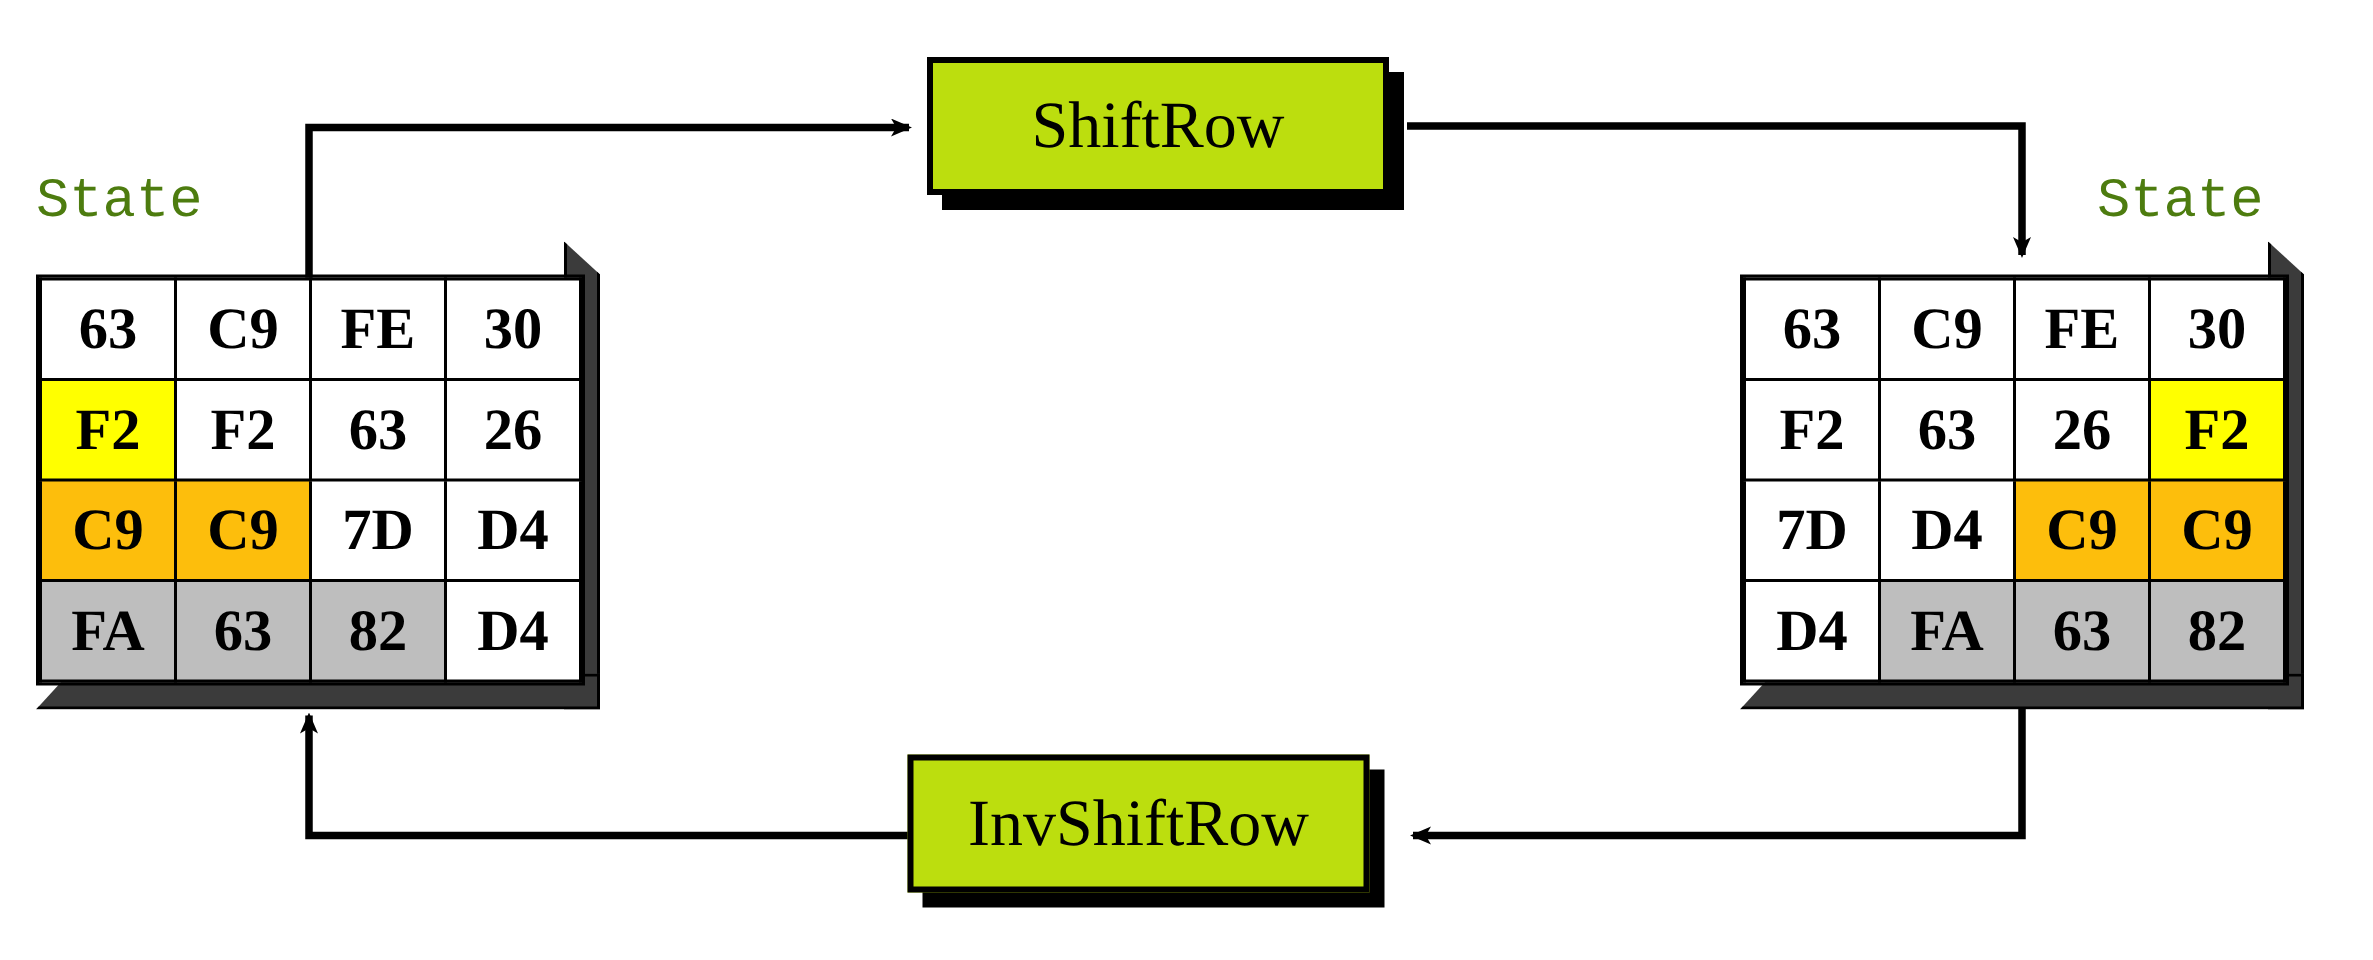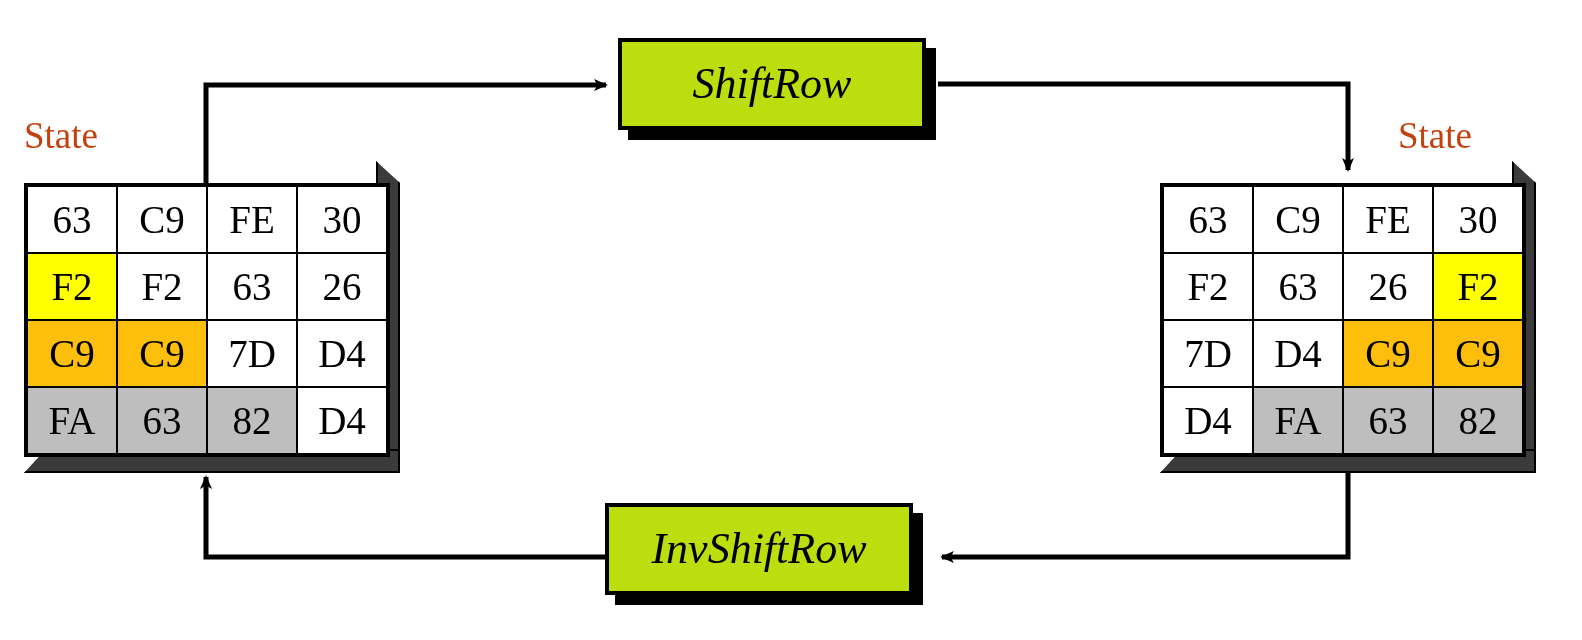--- a/index.html
+++ b/index.html
@@ -26,23 +26,23 @@
     width: 1582px;
     height: 640px;
     pointer-events: none;
   }
 
   
   .state-label {
     position: absolute;
     font-size: 37px;
     line-height: 1;
-    color: #c2410c;
+    color: #4d7c0f;
     white-space: nowrap;
-    font-family: Liberation Serif, serif;
+    font-family: Liberation Mono, monospace;
   }
   #state-label-left  { left: 24px;  top: 117px; }
   #state-label-right { left: 1398px; top: 117px; }
 
   
   .matrix-wrap {
     position: absolute;
   }
   .matrix-3d-side {
     position: absolute;
@@ -71,20 +71,21 @@
     top: 22px;
     border: 2px solid #000;
     border-collapse: collapse;
     background: #fff;
     box-sizing: border-box;
   }
   table.state-table {
     border-collapse: collapse;
     background: #404040;
     table-layout: fixed;
+    font-weight: bold;
   }
   table.state-table td {
     width: 88px;
     height: 65px;
     border: 2px solid #000;
     text-align: center;
     vertical-align: middle;
     font-size: 39px;
     line-height: 1;
     color: #000;
@@ -107,21 +108,20 @@
     display: flex;
     align-items: center;
     justify-content: center;
   }
   .op-box .op-label {
     font-size: 44px;
     line-height: 1;
     color: #000;
     white-space: nowrap;
     font-family: "Liberation Serif", "DejaVu Serif", serif;
-    font-style: italic;
   }
 </style>
 </head>
 <body>
 
 <div id="stage">
 
   <svg class="wires" viewBox="0 0 1582 640" width="1582" height="640">
     <defs>
       <marker id="arrowR" markerWidth="14" markerHeight="14" refX="12" refY="6" orient="auto" markerUnits="userSpaceOnUse">

